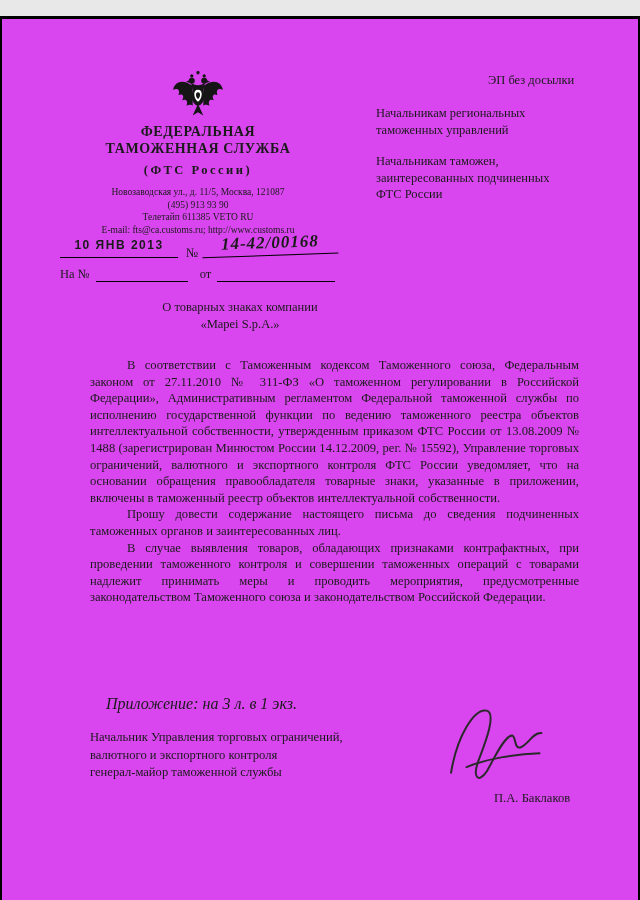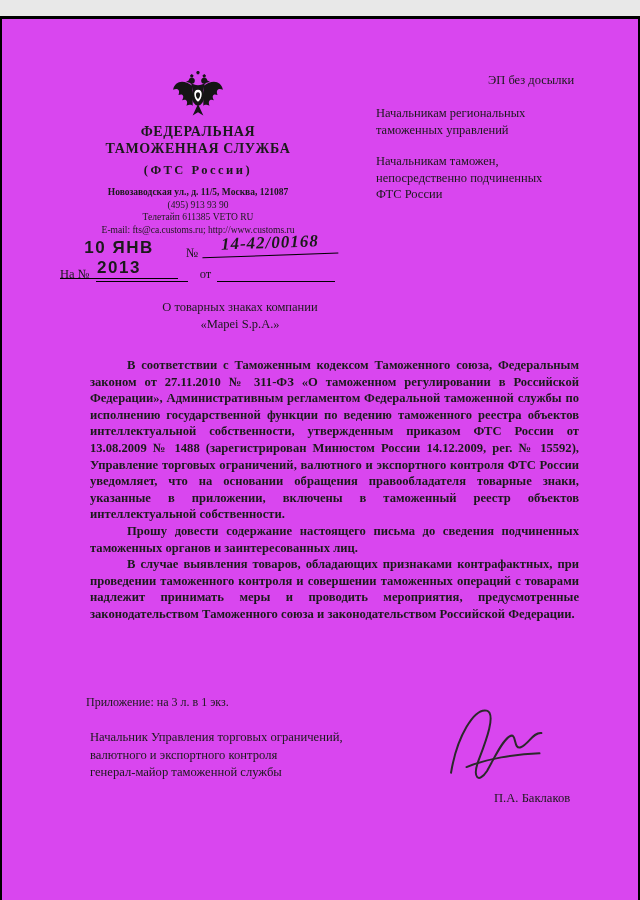--- a/index.html
+++ b/index.html
@@ -18,52 +18,52 @@
   }
   .abs{position:absolute;}
 
   .top-note{left:486px;top:54px;font-size:12.5px;}
 
   .letterhead{left:48px;top:52px;width:296px;text-align:center;}
   .emblem{display:block;margin:0 auto 4px auto;}
   .org-line{font-weight:bold;font-size:14px;letter-spacing:0.6px;line-height:17px;}
   .org-abbr{font-weight:bold;font-size:12.5px;letter-spacing:2.5px;line-height:16px;margin-top:5px;}
   .lh-small{font-size:9.5px;line-height:12.5px;margin-top:0;}
-  .lh-gap{margin-top:8px;font-weight:bold;}
+  .lh-gap{margin-top:8px;}
 
   .recipients{left:374px;top:86px;width:236px;font-size:12.5px;line-height:16.5px;}
   .recip-block2{margin-top:15px;}
 
   .date-stamp{
     left:58px;top:219px;width:118px;
     font-family:"Liberation Sans","DejaVu Sans",sans-serif;
-    font-weight:bold;font-size:17px;letter-spacing:1.5px;
-    text-align:center;
+    font-weight:bold;font-size:12px;letter-spacing:1.5px;
+    text-align:center;padding-bottom:5px;
     border-bottom:1.5px solid #000;
   }
   .num-label{left:184px;top:226px;font-size:13px;}
   .num-value{
     left:200px;top:214px;width:136px;
     font-style:italic;font-weight:bold;font-size:17px;letter-spacing:1px;
     text-align:center;padding-bottom:2px;
     border-bottom:1.5px solid #000;
     transform:rotate(-2deg);
   }
   .na-row{left:58px;top:248px;font-size:12.5px;}
   .blank-line{display:inline-block;border-bottom:1.2px solid #000;height:13px;vertical-align:bottom;}
   .blank1{width:92px;margin-left:6px;}
   .blank2{width:118px;margin-left:6px;}
   .ot-label{margin-left:12px;}
 
   .subject{left:88px;top:280px;width:300px;font-size:12.5px;line-height:17px;text-align:center;}
 
   .body-text{left:88px;top:338px;width:489px;font-size:12.6px;line-height:16.6px;}
-  .body-text p{margin:0;text-align:justify;text-indent:37px;font-weight:bold;}
+  .body-text p{margin:0;text-align:justify;text-indent:37px;}
 
-  .attachment{left:84px;top:676px;font-size:12px;}
+  .attachment{left:104px;top:676px;font-size:16px;font-style:italic;}
 
   .sig-title{left:88px;top:710px;width:300px;font-size:12.6px;line-height:17.5px;}
   .sig-curve{left:432px;top:678px;}
   .sig-name{left:492px;top:772px;font-size:12.6px;}
 
   .corner-mark{left:58px;top:888px;width:36px;height:10px;background:#000;}
 </style>
 </head>
 <body>
 
@@ -103,21 +103,21 @@
     <div class="lh-small lh-gap">Новозаводская ул., д. 11/5, Москва, 121087</div>
     <div class="lh-small">(495) 913 93 90</div>
     <div class="lh-small">Телетайп 611385 VETO RU</div>
     <div class="lh-small">E-mail: fts@ca.customs.ru; http://www.customs.ru</div>
   </div>
 
   <div class="abs recipients">
     <div>Начальникам региональных</div>
     <div>таможенных управлений</div>
     <div class="recip-block2">Начальникам таможен,</div>
-    <div>непосредственно подчиненных</div>
+    <div>заинтересованных подчиненных</div>
     <div>ФТС России</div>
   </div>
 
   <div class="abs date-stamp">10 ЯНВ 2013</div>
   <div class="abs num-label">№</div>
   <div class="abs num-value">14-42/00168</div>
 
   <div class="abs na-row">
     <span>На №</span><span class="blank-line blank1"></span><span class="ot-label">от</span><span class="blank-line blank2"></span>
   </div>

